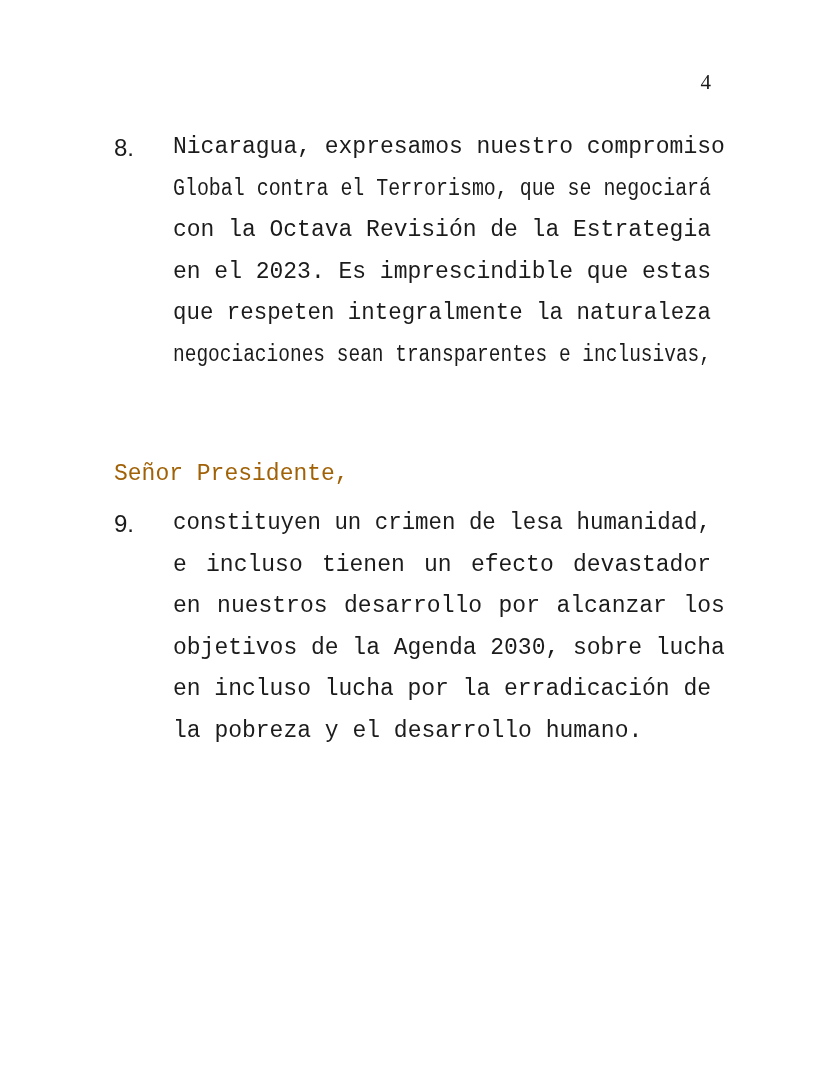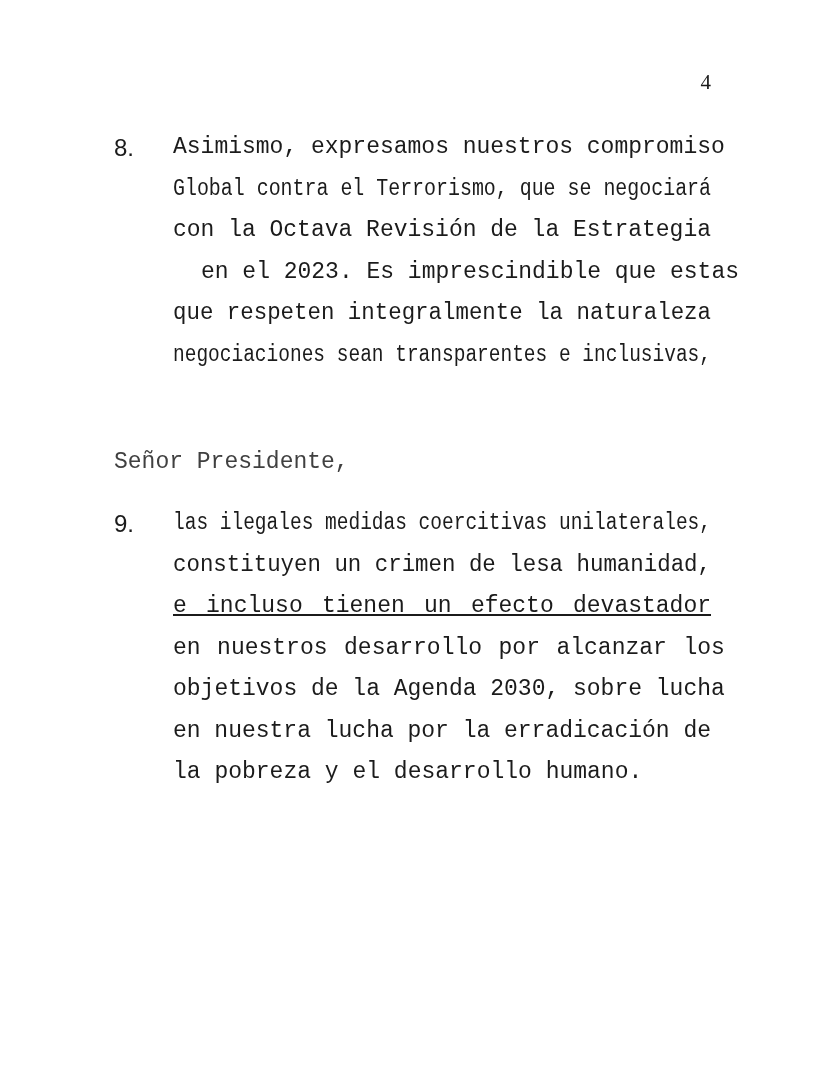--- a/index.html
+++ b/index.html
@@ -52,57 +52,56 @@
     overflow: visible;
     color: #1b1b1b;
   }
   .line > span {
     display: inline-block;
     white-space: pre;
   }
   .salutation {
     position: absolute;
     left: 114px;
-    top: 442px;
+    top: 454px;
     font-family: "Liberation Mono", monospace;
     font-size: 23px;
     line-height: 41.5px;
     white-space: pre;
-    color: #404040;
+    color: #a16207;
   }
   #para-8 { top: 127px; }
   #para-9 { top: 503px; }
 </style>
 </head>
 <body>
 
 <div class="page">
 
   <div class="page-number">4</div>
 
   <section class="block" id="para-8">
     <div class="num">8.</div>
     <div class="lines">
-      <div class="line"><span style="word-spacing: -0.0989583px;">Asimismo, expresamos nuestros compromiso</span></div>
+      <div class="line"><span style="word-spacing: -0.0989583px;">Nicaragua, expresamos nuestro compromiso</span></div>
       <div class="line"><span style="transform-origin: 0px 50%; transform: scaleX(0.866192);">Global contra el Terrorismo, que se negociará</span></div>
       <div class="line"><span style="word-spacing: -0.0494792px;">con la Octava Revisión de la Estrategia</span></div>
-      <div class="line"><span style="word-spacing: -0.0494792px; margin-left: 28px;">en el 2023. Es imprescindible que estas</span></div>
+      <div class="line"><span style="word-spacing: -0.0494792px;">en el 2023. Es imprescindible que estas</span></div>
       <div class="line"><span style="transform-origin: 0px 50%; transform: scaleX(0.974472);">que respeten integralmente la naturaleza</span></div>
       <div class="line"><span style="transform-origin: 0px 50%; transform: scaleX(0.847369);">negociaciones sean transparentes e inclusivas,</span></div>
     </div>
   </section>
 
   <div class="salutation">Señor Presidente,</div>
 
   <section class="block" id="para-9">
     <div class="num">9.</div>
     <div class="lines">
-      <div class="line"><span style="transform-origin: 0px 50%; transform: scaleX(0.847369);">las ilegales medidas coercitivas unilaterales,</span></div>
       <div class="line"><span style="transform-origin: 0px 50%; transform: scaleX(0.974472);">constituyen un crimen de lesa humanidad,</span></div>
-      <div class="line"><span style="word-spacing: 5.4625px; text-decoration: underline;">e incluso tienen un efecto devastador</span></div>
+      <div class="line"><span style="word-spacing: 5.4625px;">e incluso tienen un efecto devastador</span></div>
       <div class="line"><span style="word-spacing: 2.7px;">en nuestros desarrollo por alcanzar los</span></div>
       <div class="line"><span style="word-spacing: -0.0494792px;">objetivos de la Agenda 2030, sobre lucha</span></div>
-      <div class="line"><span style="word-spacing: -0.0494792px;">en nuestra lucha por la erradicación de</span></div>
+      <div class="line"><span style="word-spacing: -0.0494792px;">en incluso lucha por la erradicación de</span></div>
       <div class="line last"><span>la pobreza y el desarrollo humano.</span></div>
     </div>
   </section>
 
 </div>
 
 </body></html>

